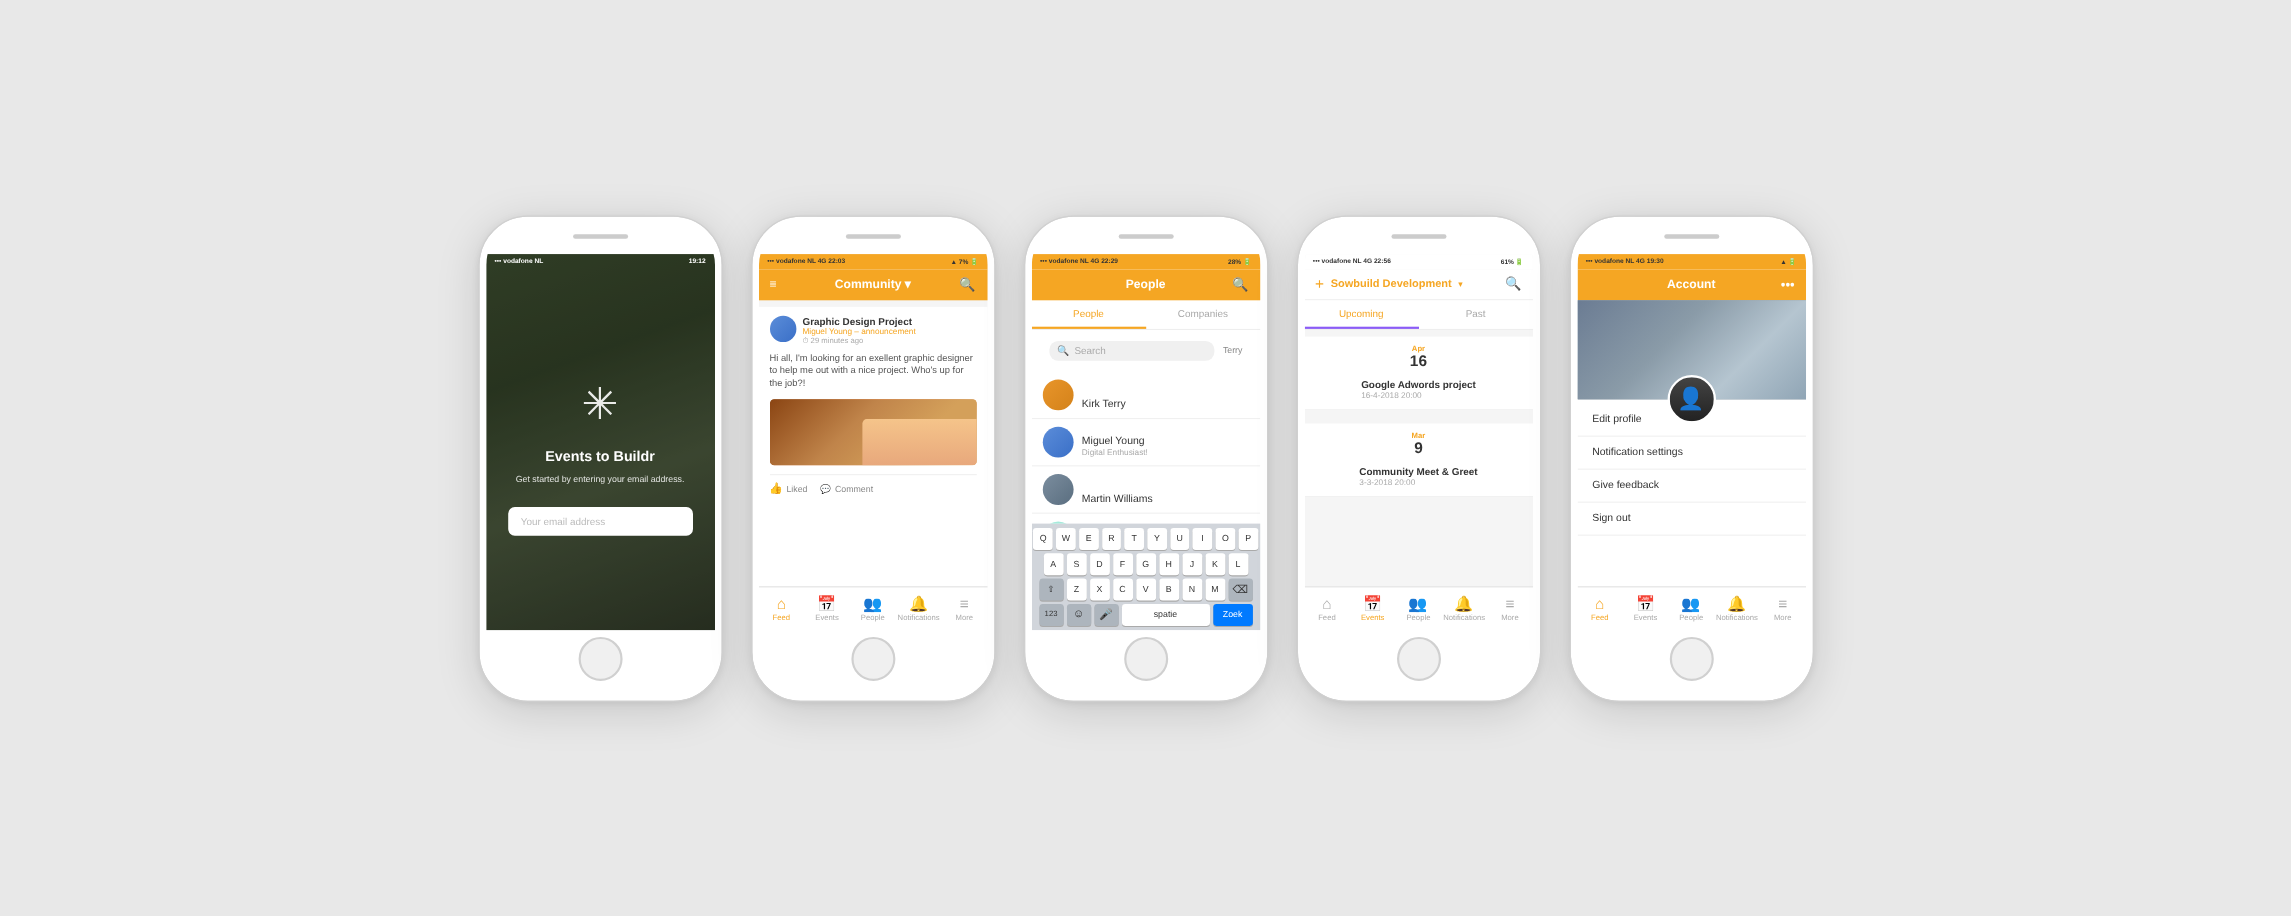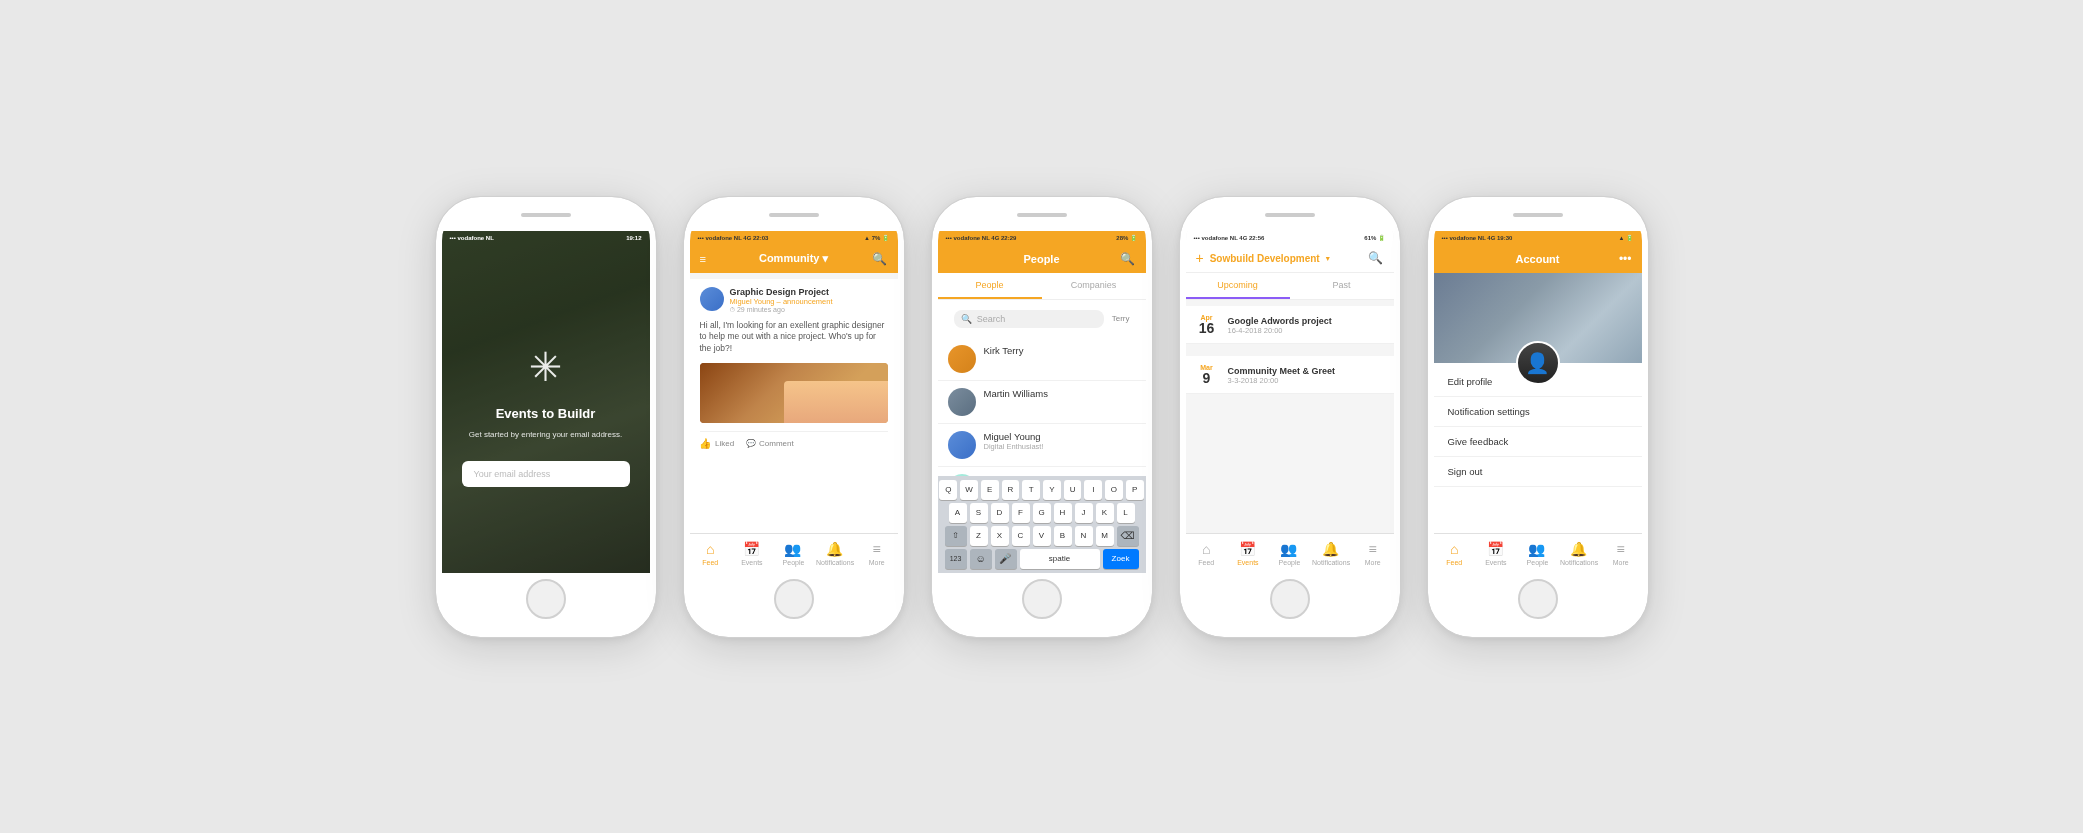--- a/index.html
+++ b/index.html
@@ -277,21 +277,21 @@
       color: #888;
       margin-left: auto;
       margin-right: 8px;
     }
     .people-list {
       flex: 1;
       overflow: hidden;
     }
     .person-row {
       display: flex;
-      align-items: flex-start;
+      align-items: flex-end;
       gap: 8px;
       padding: 7px 10px;
       border-bottom: 1px solid #f0f0f0;
     }
     .person-avatar {
       width: 28px;
       height: 28px;
       border-radius: 50%;
       background: #ccc;
       flex-shrink: 0;
@@ -372,25 +372,26 @@
     .event-tab {
       flex: 1;
       text-align: center;
       padding: 7px 0;
       font-size: 9px;
       color: #aaa;
     }
     .event-tab.active { color: #f5a623; border-bottom: 2px solid #8b5cf6; }
     .event-item {
       display: flex;
-      align-items: flex-end;
+      align-items: center;
       gap: 10px;
       background: #fff;
       padding: 8px 10px;
       border-bottom: 1px solid #f0f0f0;
+      flex-direction: column;
     }
     .event-date {
       display: flex;
       flex-direction: column;
       align-items: center;
       min-width: 22px;
     }
     .event-month { font-size: 7px; color: #f5a623; font-weight: 600; }
     .event-day { font-size: 14px; font-weight: 700; color: #333; line-height: 1; }
     .event-info .event-title { font-size: 9px; font-weight: 600; color: #333; }
@@ -567,30 +568,30 @@
         </div>
 
         <div class="people-list">
           <div class="person-row">
             <div class="person-avatar av-orange" style="background:linear-gradient(135deg,#e8952a,#d4821a);"></div>
             <div>
               <div class="person-name">Kirk Terry</div>
             </div>
           </div>
           <div class="person-row">
-            <div class="person-avatar" style="background:linear-gradient(135deg,#7b8d9e,#5a6e80);"></div>
-            <div>
-              <div class="person-name">Martin Williams</div>
-            </div>
-          </div>
-          <div class="person-row">
             <div class="person-avatar av-blue" style="background:linear-gradient(135deg,#5b8dd9,#3a6fc7);"></div>
             <div>
               <div class="person-name">Miguel Young</div>
               <div class="person-sub">Digital Enthusiast!</div>
+            </div>
+          </div>
+          <div class="person-row">
+            <div class="person-avatar" style="background:linear-gradient(135deg,#7b8d9e,#5a6e80);"></div>
+            <div>
+              <div class="person-name">Martin Williams</div>
             </div>
           </div>
           <div class="person-row" style="opacity:0.5;">
             <div class="person-avatar av-teal"></div>
 
           </div>
         </div>
 
         <div class="keyboard">
           <div class="keyboard-row">

